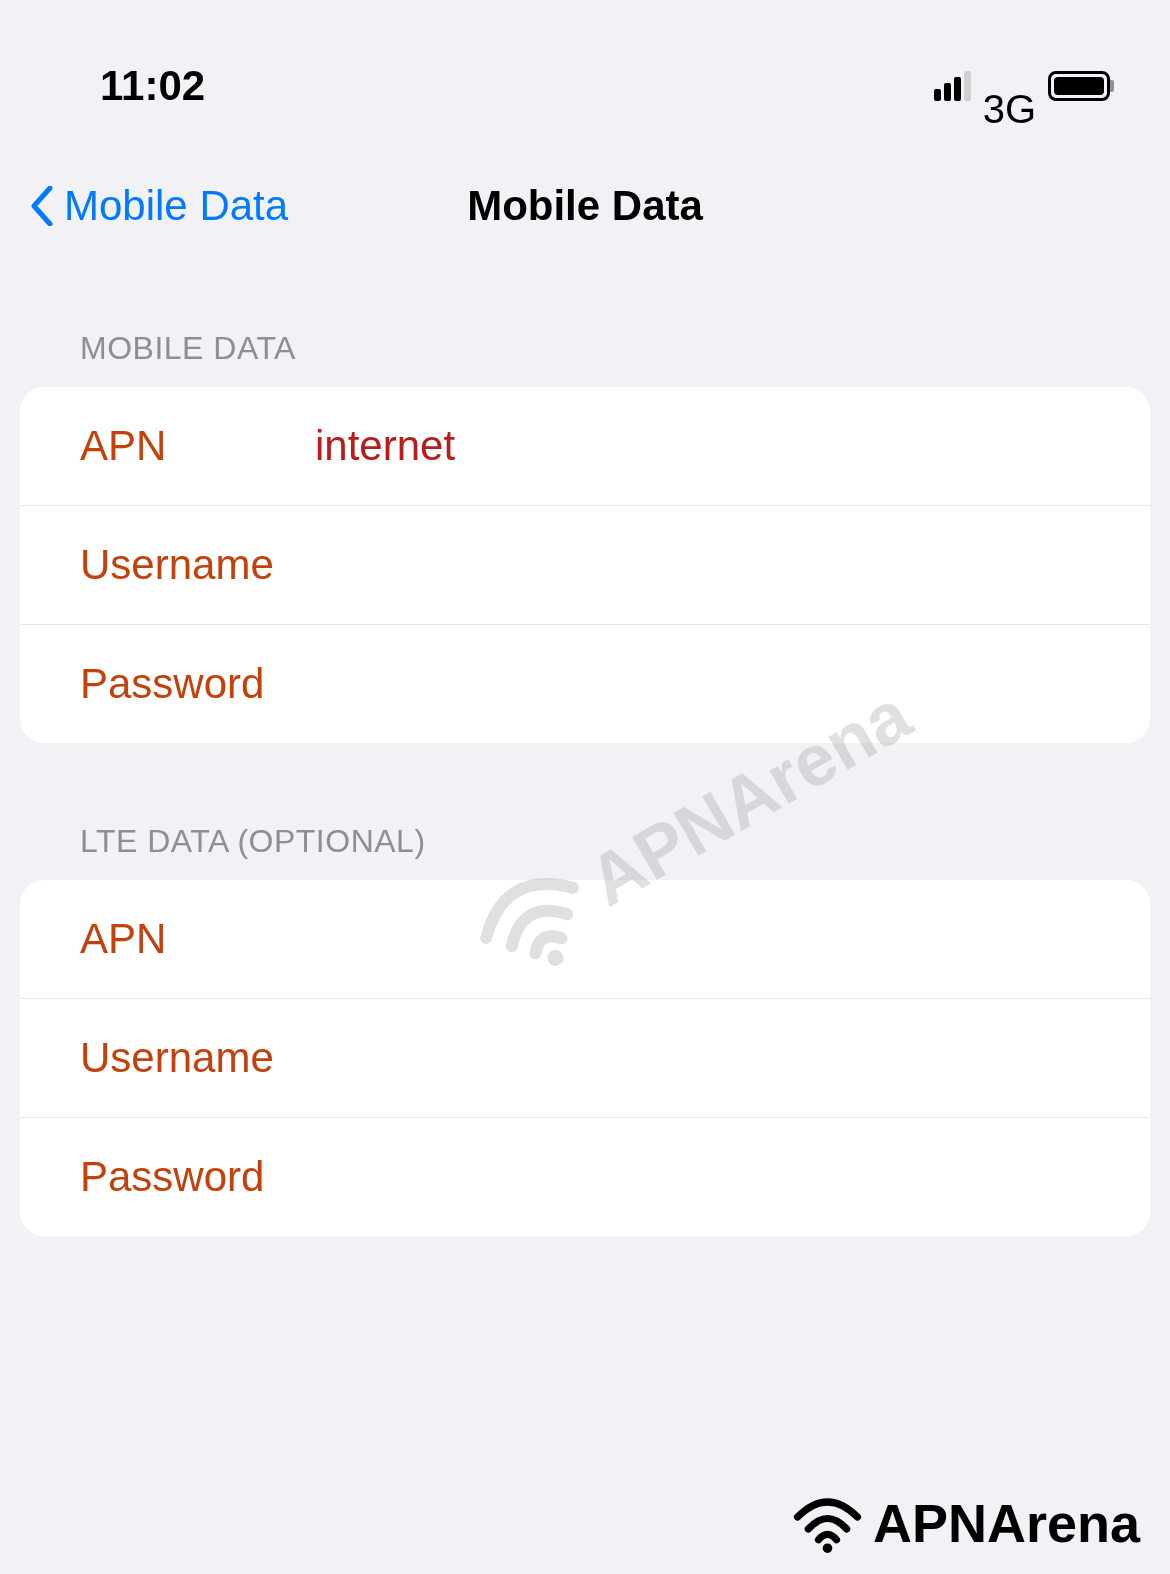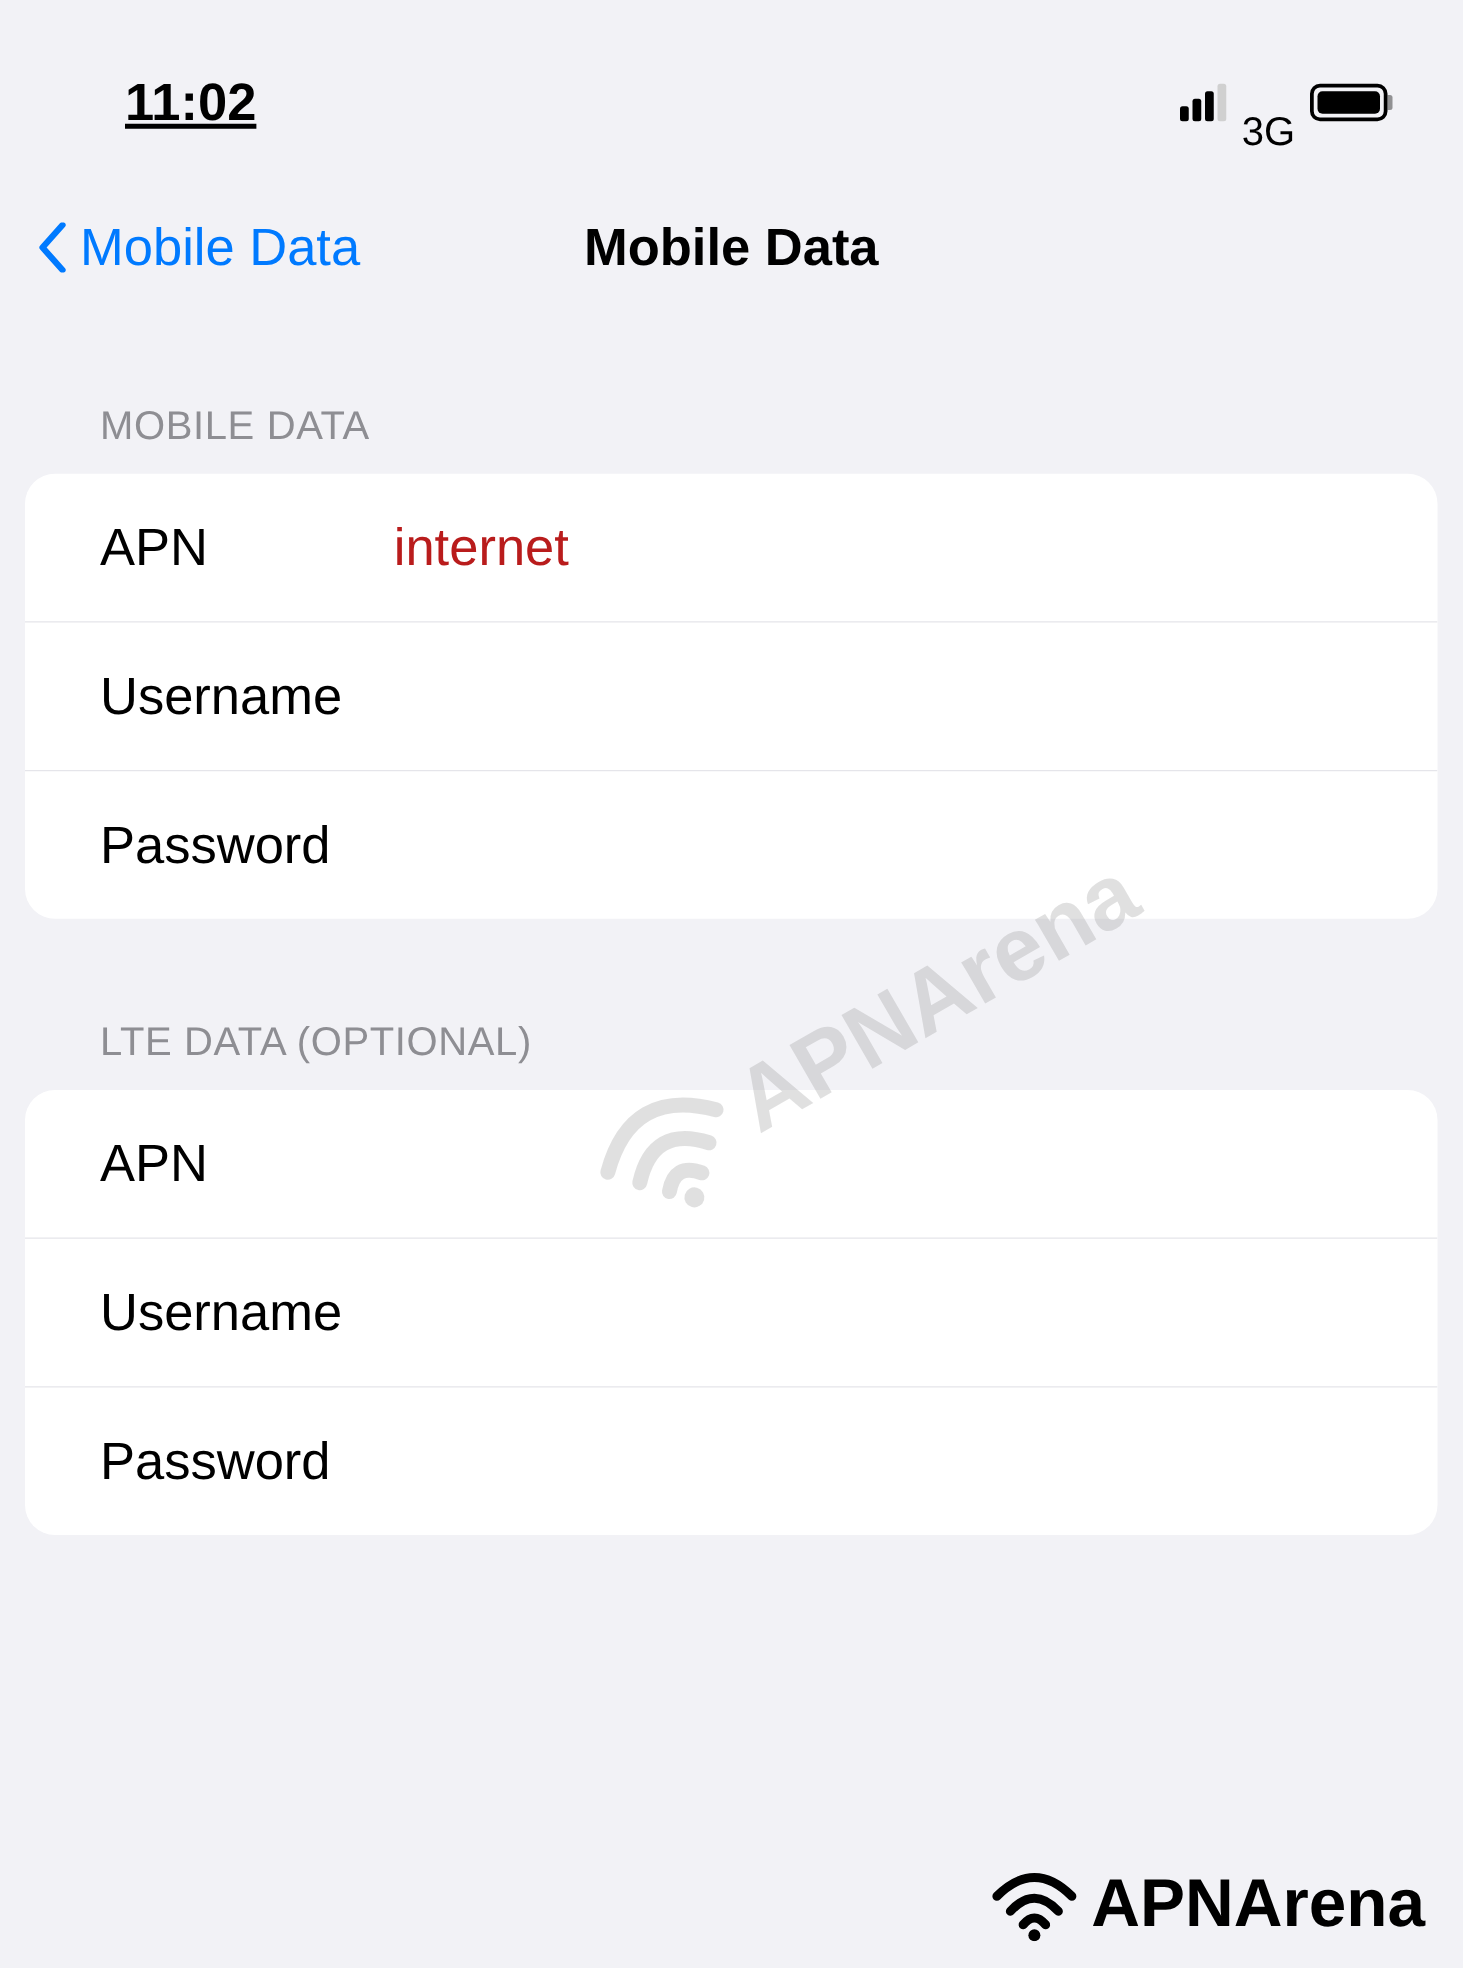--- a/index.html
+++ b/index.html
@@ -18,21 +18,20 @@
     .status-bar {
       display: flex;
       justify-content: space-between;
       align-items: center;
       padding: 40px 60px 20px 100px;
     }
     .status-time {
       font-size: 42px;
       font-weight: 600;
       color: #000;
-      text-decoration: underline;
     }
     .status-right {
       display: flex;
       align-items: center;
       gap: 12px;
     }
     .signal-bars {
       display: flex;
       align-items: flex-end;
       gap: 3px;
@@ -40,21 +39,21 @@
     .bar {
       width: 7px;
       background: #000;
       border-radius: 2px;
     }
     .bar1 { height: 12px; }
     .bar2 { height: 18px; }
     .bar3 { height: 24px; }
     .bar4 { height: 30px; background: #d0d0d0; }
     .network-type {
-      font-size: 32px;
+      font-size: 40px;
       font-weight: 400;
       color: #000;
       margin-top: 47px;
     }
     .battery {
       width: 62px;
       height: 30px;
       border: 3px solid #000;
       border-radius: 8px;
       position: relative;
@@ -124,21 +123,21 @@
       padding: 35px 0 35px 60px;
       border-bottom: 1px solid #e5e5ea;
     }
     .row:last-child {
       border-bottom: none;
       gap: 22px;
     }
     .row-label {
       font-size: 42px;
       font-weight: 400;
-      color: #000000;
+      color: #c2410c;
       width: 235px;
       flex-shrink: 0;
     }
     .row-input {
       font-size: 42px;
       font-weight: 400;
       color: #b91c1c;
       border: none;
       outline: none;
       background: transparent;

